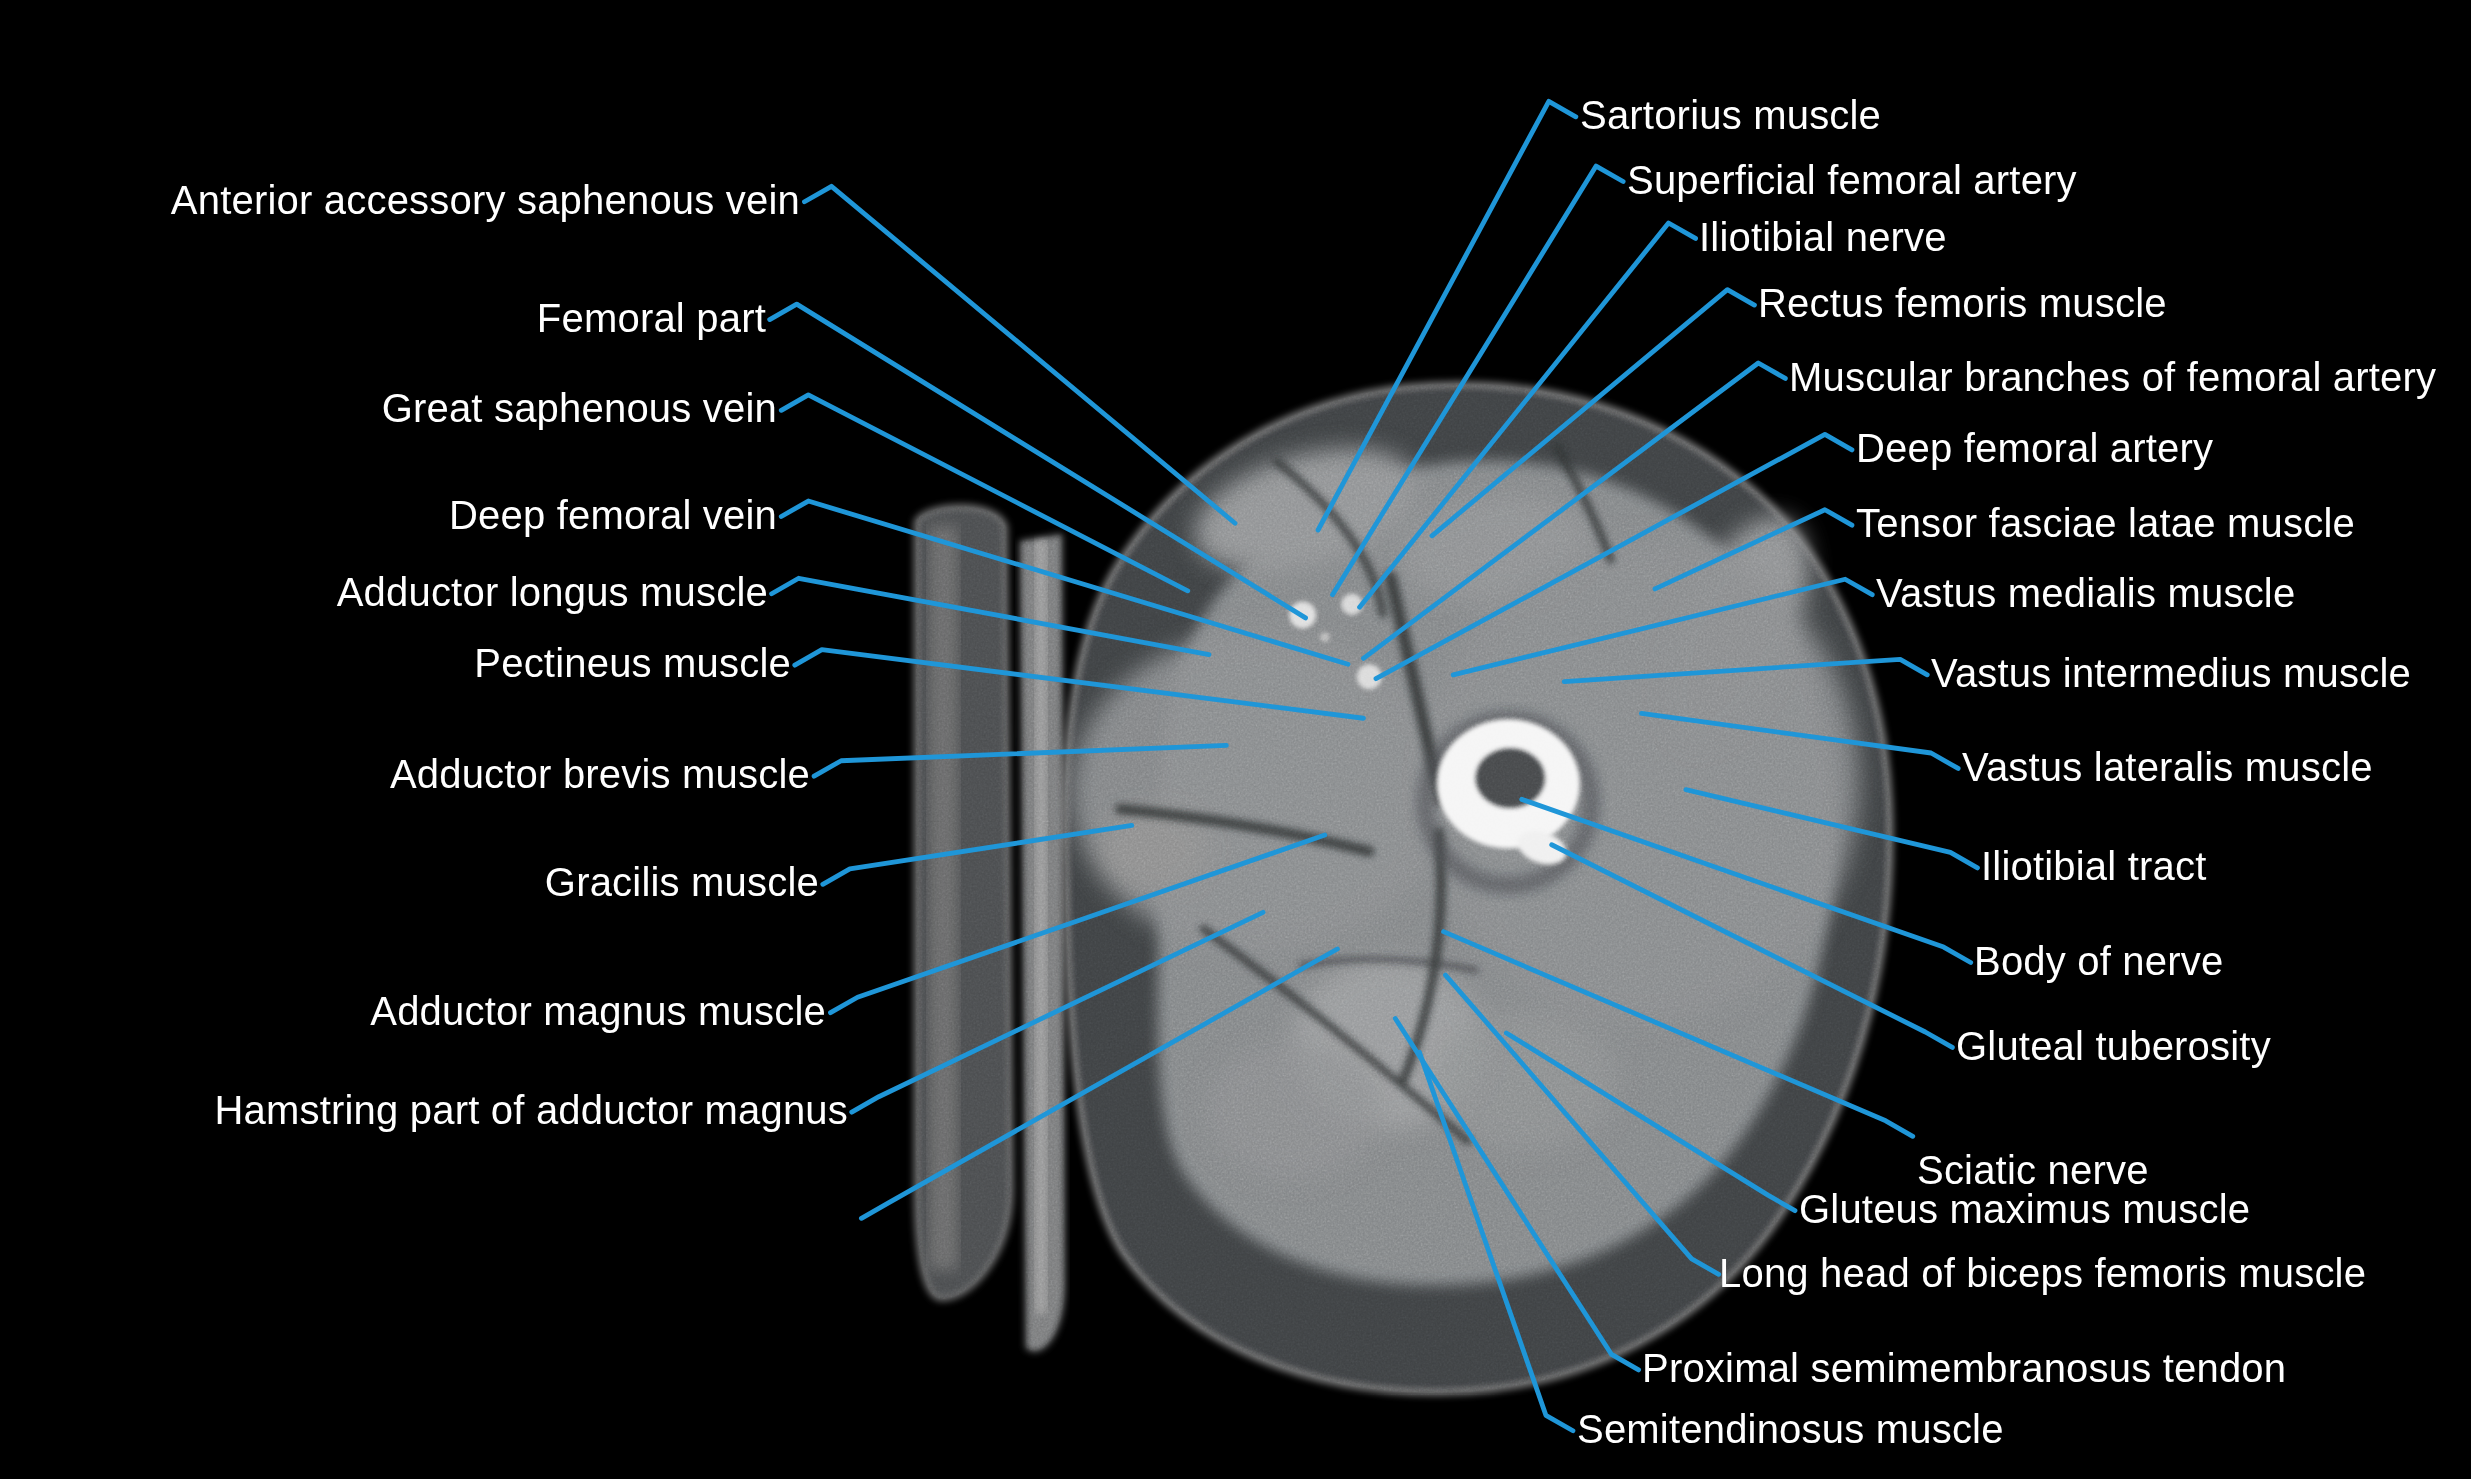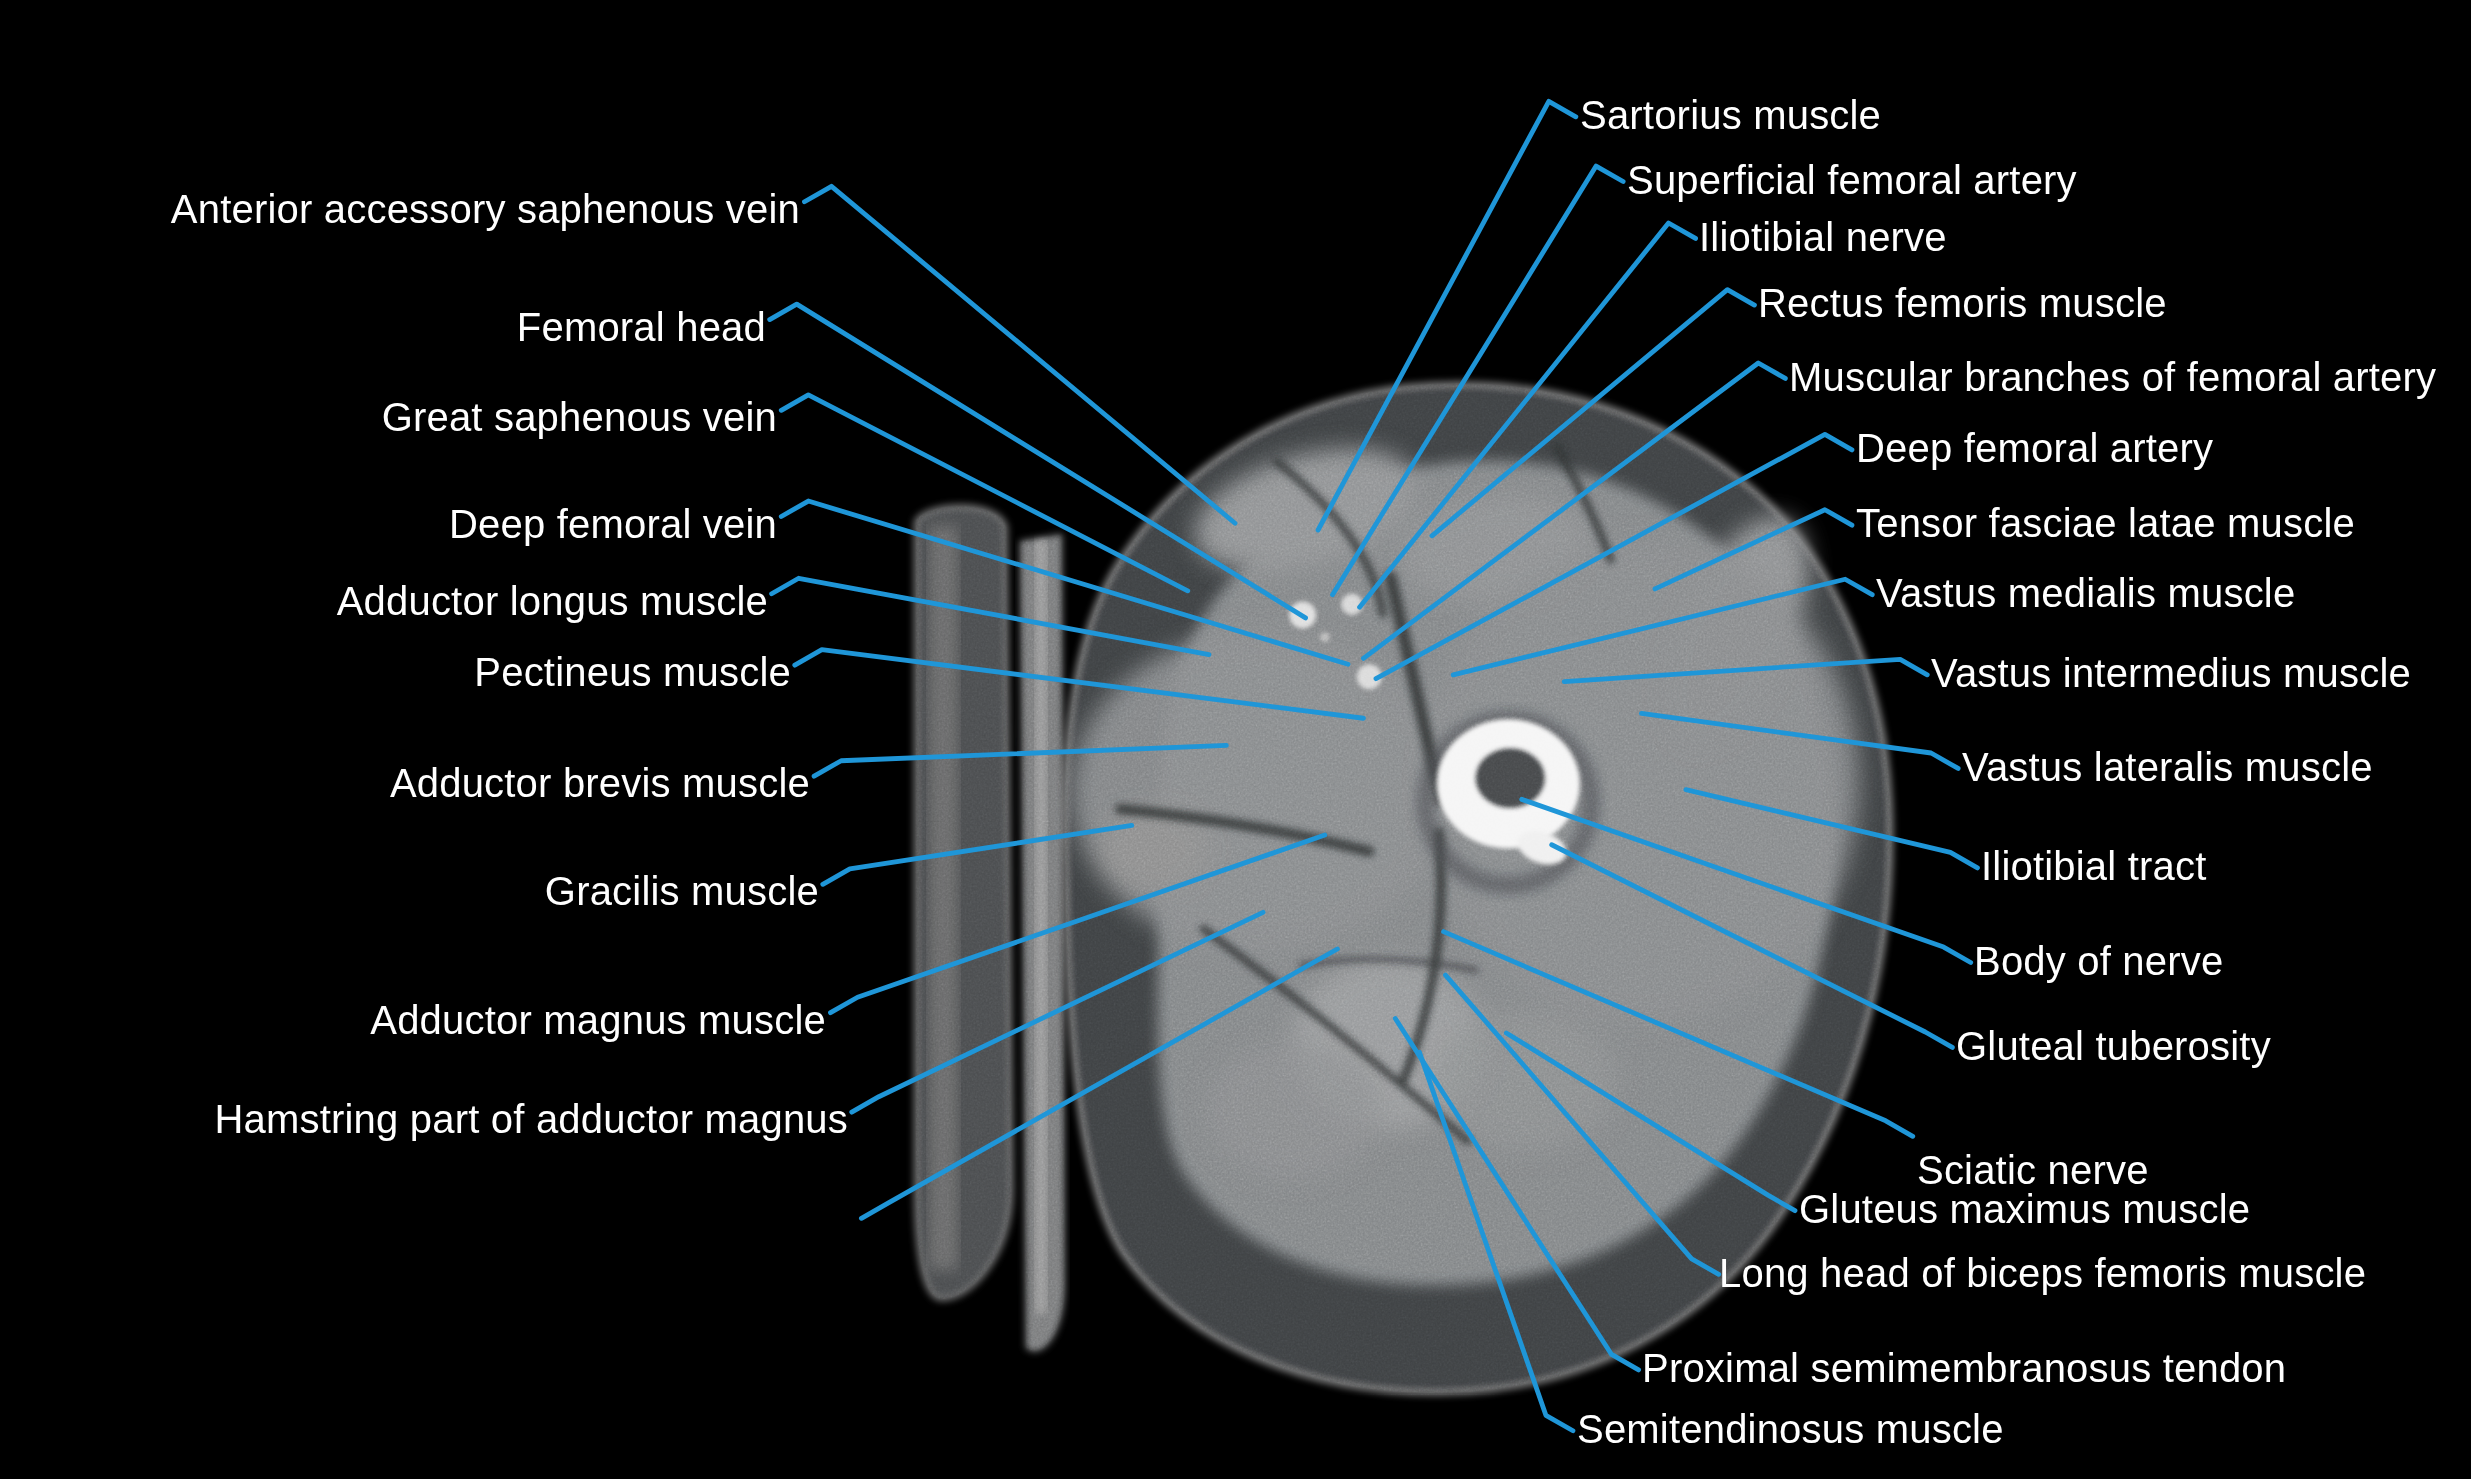--- a/index.html
+++ b/index.html
@@ -7,21 +7,21 @@
     position:relative;width:2472px;height:1479px;background:var(--bg,#000);
     overflow:hidden;font-family:"Liberation Sans",sans-serif;
   }
   #ct-svg{position:absolute;left:0;top:0;width:2472px;height:1479px;}
   #label-layer{position:absolute;left:0;top:0;width:2472px;height:1479px;pointer-events:none;}
   .lbl{
     position:absolute;white-space:nowrap;color:var(--label,#fff);
     font-size:40px;line-height:46px;letter-spacing:0.2px;
     transform:translate(0,-50%);
   }
-  .lbl.left{transform:translate(-100%,-50%);margin-top:9px;}
+  .lbl.left{transform:translate(-100%,-50%);}
 </style>
 </head>
 <body>
 
 <div id="stage" style="--bg: #000000; --label: #FFFFFF;">
 
   <svg id="ct-svg" viewBox="0 0 2560 1532" xmlns="http://www.w3.org/2000/svg">
     <defs>
       <filter id="b2">
           <feGaussianBlur stdDeviation="2"></feGaussianBlur>
@@ -140,21 +140,21 @@
         <polyline points="1981,1177 1953,1161 1495,965"></polyline>
         <polyline points="1859,1254 1831,1238 1560,1070"></polyline>
         <polyline points="1780,1320 1752,1304 1497,1010"></polyline>
         <polyline points="1697,1419 1669,1403 1445,1055"></polyline>
         <polyline points="1629,1482 1601,1466 1470,1090"></polyline>
       </g>
   </svg>
 
   <div id="label-layer">
       <div class="lbl left" style="left: 800px; top: 200px;">Anterior accessory saphenous vein</div>
-      <div class="lbl left" style="left: 766px; top: 318px;">Femoral head</div>
+      <div class="lbl left" style="left: 766px; top: 318px;">Femoral part</div>
       <div class="lbl left" style="left: 777px; top: 408px;">Great saphenous vein</div>
       <div class="lbl left" style="left: 777px; top: 515px;">Deep femoral vein</div>
       <div class="lbl left" style="left: 768px; top: 592px; text-align: right;">Adductor longus muscle</div>
       <div class="lbl left" style="left: 791px; top: 663px;">Pectineus muscle</div>
       <div class="lbl left" style="left: 810px; top: 774px;">Adductor brevis muscle</div>
       <div class="lbl left" style="left: 819px; top: 882px;">Gracilis muscle</div>
       <div class="lbl left" style="left: 826px; top: 1011px;">Adductor magnus muscle</div>
       <div class="lbl left" style="left: 848px; top: 1110px;">Hamstring part of adductor magnus</div>
       <div class="lbl right" style="left: 1580px; top: 115px;">Sartorius muscle</div>
       <div class="lbl right" style="left: 1627px; top: 180px;">Superficial femoral artery</div>

